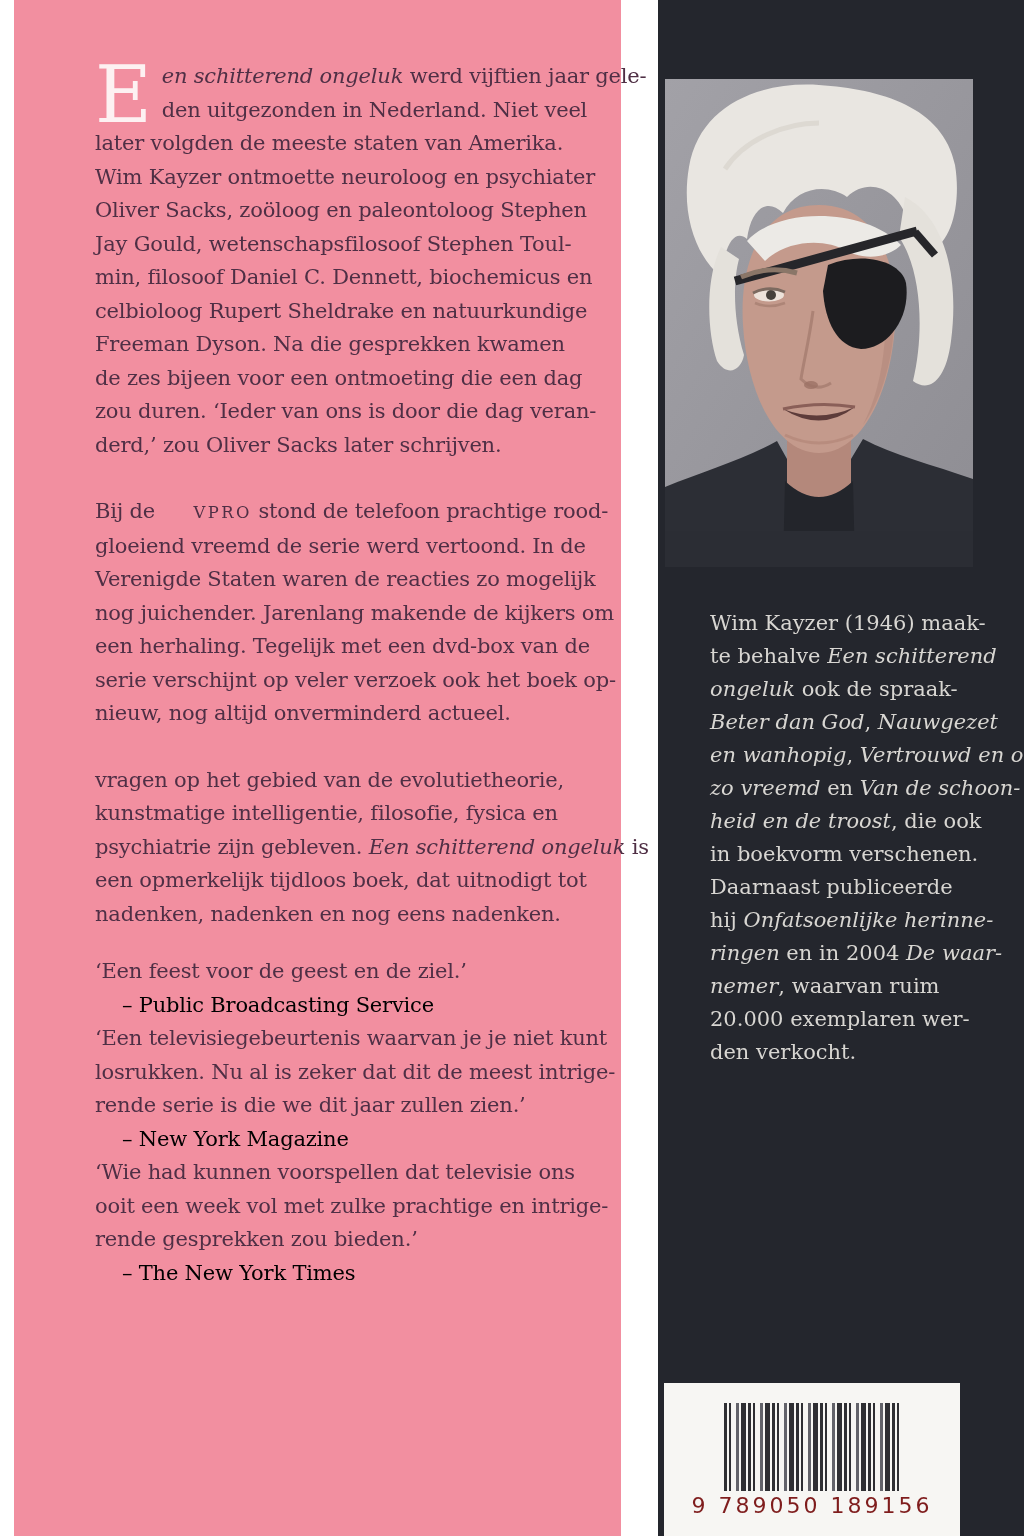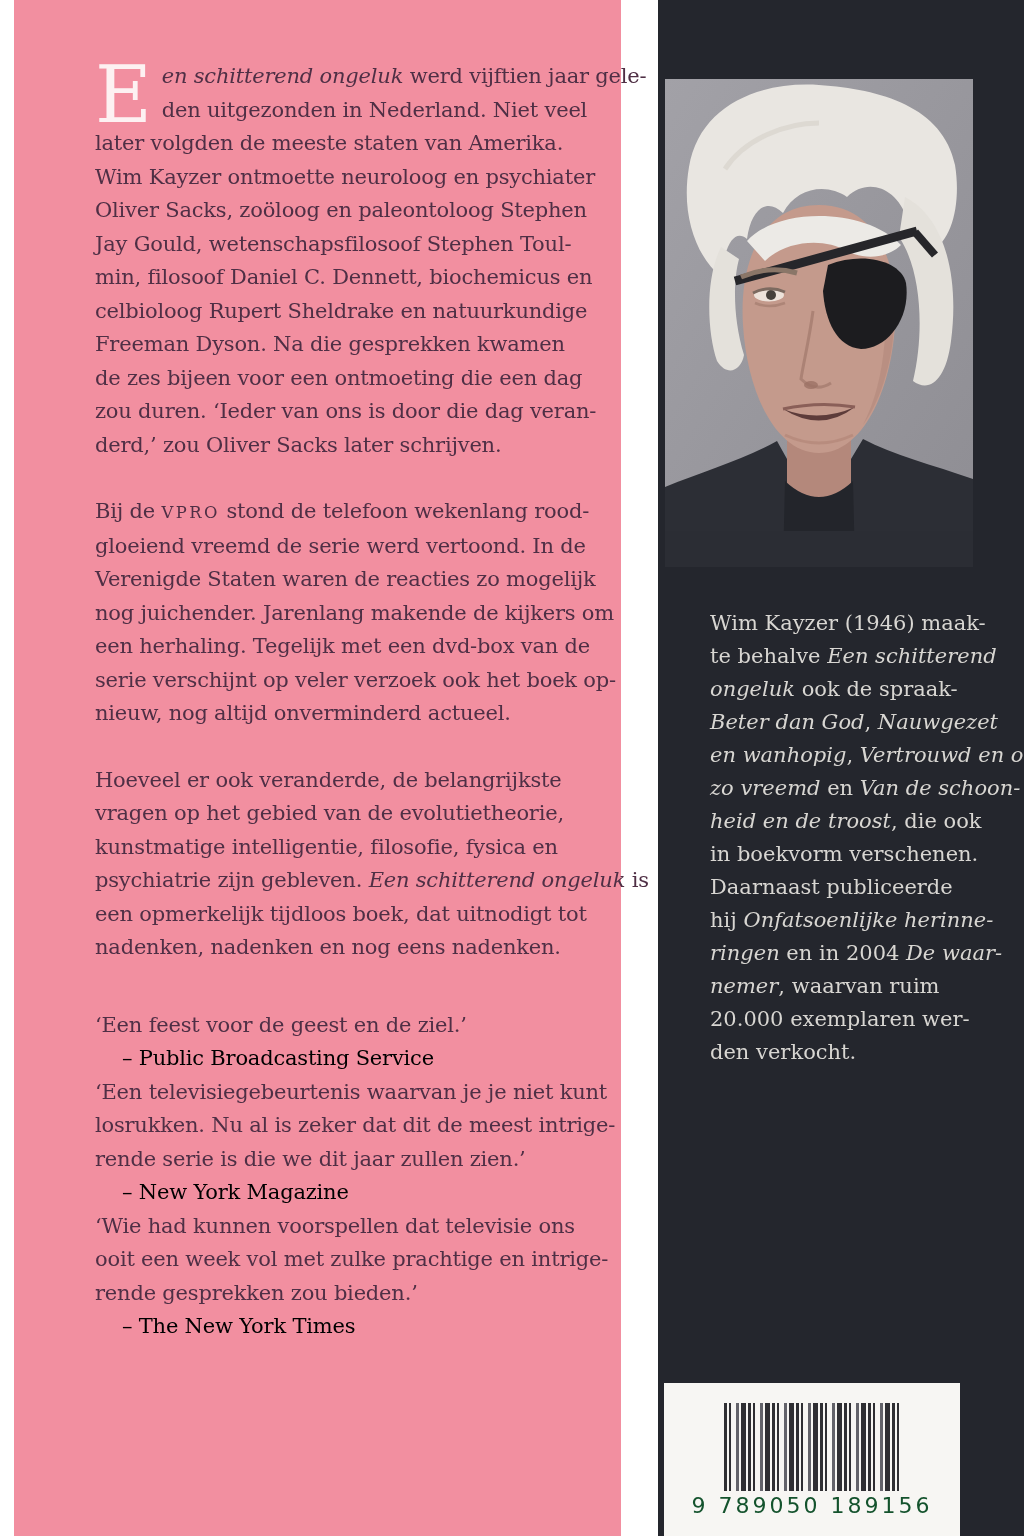--- a/index.html
+++ b/index.html
@@ -6,39 +6,39 @@
   .page{position:relative;width:1024px;height:1536px;background:#ffffff;overflow:hidden;
         font-family:"DejaVu Serif", serif;}
   .pink-panel{position:absolute;left:14px;top:0;width:607px;height:1536px;background:#f28fa0;}
   .black-panel{position:absolute;left:658px;top:0;width:396px;height:1536px;background:#24262d;}
 
   
   .text-col{position:absolute;left:81px;top:60px;width:505px;color:#4f2f45;
             font-size:21px;line-height:33.5px;letter-spacing:-0.2px;}
   .line{white-space:pre;}
   .it{font-style:italic;}
-  .sc{font-size:0.78em;letter-spacing:2.5px;}
+  .sc{font-size:0.78em;letter-spacing:2.5px;margin-left:32px;}
   .para{margin:0;}
   .para + .para{margin-top:33px;}
   .dropcap{float:left;font-size:78px;line-height:58px;color:#fdf1f2;margin:6px 10px 0 0;}
 
-  .quotes{margin-top:44px;}
+  .quotes{margin-top:24px;}
   .quote .source{color:#000000;padding-left:27px;white-space:pre;}
 
   
   .photo{position:absolute;left:7px;top:79px;width:308px;height:488px;overflow:hidden;}
   .bio{position:absolute;left:52px;top:607px;width:320px;color:#d8d6d2;
        font-size:21px;line-height:33px;}
   .bcbox{position:absolute;left:6px;top:1383px;width:296px;height:153px;background:#f7f6f3;}
   .bars{position:absolute;left:60px;top:20px;width:178px;height:88px;
         background:repeating-linear-gradient(90deg,
           #2f2f33 0 3px,#f7f6f3 3px 5px,#2f2f33 5px 7px,#f7f6f3 7px 12px,
           #63636a 12px 15px,#f7f6f3 15px 17px,#2f2f33 17px 22px,#f7f6f3 22px 24px);}
   .isbn{position:absolute;left:0;top:110px;width:100%;text-align:center;
-        font-family:"DejaVu Sans", sans-serif;font-size:22px;color:#14532d;letter-spacing:3px;}
+        font-family:"DejaVu Sans", sans-serif;font-size:22px;color:#7f1d1d;letter-spacing:3px;}
 </style>
 </head>
 <body>
 
 <div class="page">
 
   <div class="pink-panel">
     <div class="text-col">
 
       <div class="para">
@@ -53,31 +53,30 @@
             <div class="line"><span>min, filosoof Daniel C. Dennett, biochemicus en</span></div>
             <div class="line"><span>celbioloog Rupert Sheldrake en natuurkundige</span></div>
             <div class="line"><span>Freeman Dyson. Na die gesprekken kwamen</span></div>
             <div class="line"><span>de zes bijeen voor een ontmoeting die een dag</span></div>
             <div class="line"><span>zou duren. ‘Ieder van ons is door die dag veran-</span></div>
             <div class="line"><span>derd,’ zou Oliver Sacks later schrijven.</span></div>
           </div>
       </div>
 
       <div class="para">
-          <div class="line"><span>Bij de </span><span class="sc">VPRO</span><span> stond de telefoon wekenlang rood-</span></div>
+          <div class="line"><span>Bij de </span><span class="sc">VPRO</span><span> stond de telefoon prachtige rood-</span></div>
           <div class="line"><span>gloeiend vreemd de serie werd vertoond. In de</span></div>
           <div class="line"><span>Verenigde Staten waren de reacties zo mogelijk</span></div>
           <div class="line"><span>nog juichender. Jarenlang makende de kijkers om</span></div>
           <div class="line"><span>een herhaling. Tegelijk met een dvd-box van de</span></div>
           <div class="line"><span>serie verschijnt op veler verzoek ook het boek op-</span></div>
           <div class="line"><span>nieuw, nog altijd onverminderd actueel.</span></div>
         </div>
 
       <div class="para">
-          <div class="line"><span>Hoeveel er ook veranderde, de belangrijkste</span></div>
           <div class="line"><span>vragen op het gebied van de evolutietheorie,</span></div>
           <div class="line"><span>kunstmatige intelligentie, filosofie, fysica en</span></div>
           <div class="line"><span>psychiatrie zijn gebleven. </span><span class="it">Een schitterend ongeluk</span><span> is</span></div>
           <div class="line"><span>een opmerkelijk tijdloos boek, dat uitnodigt tot</span></div>
           <div class="line"><span>nadenken, nadenken en nog eens nadenken.</span></div>
         </div>
 
       <div class="quotes">
         <div class="quote">
           <div>

